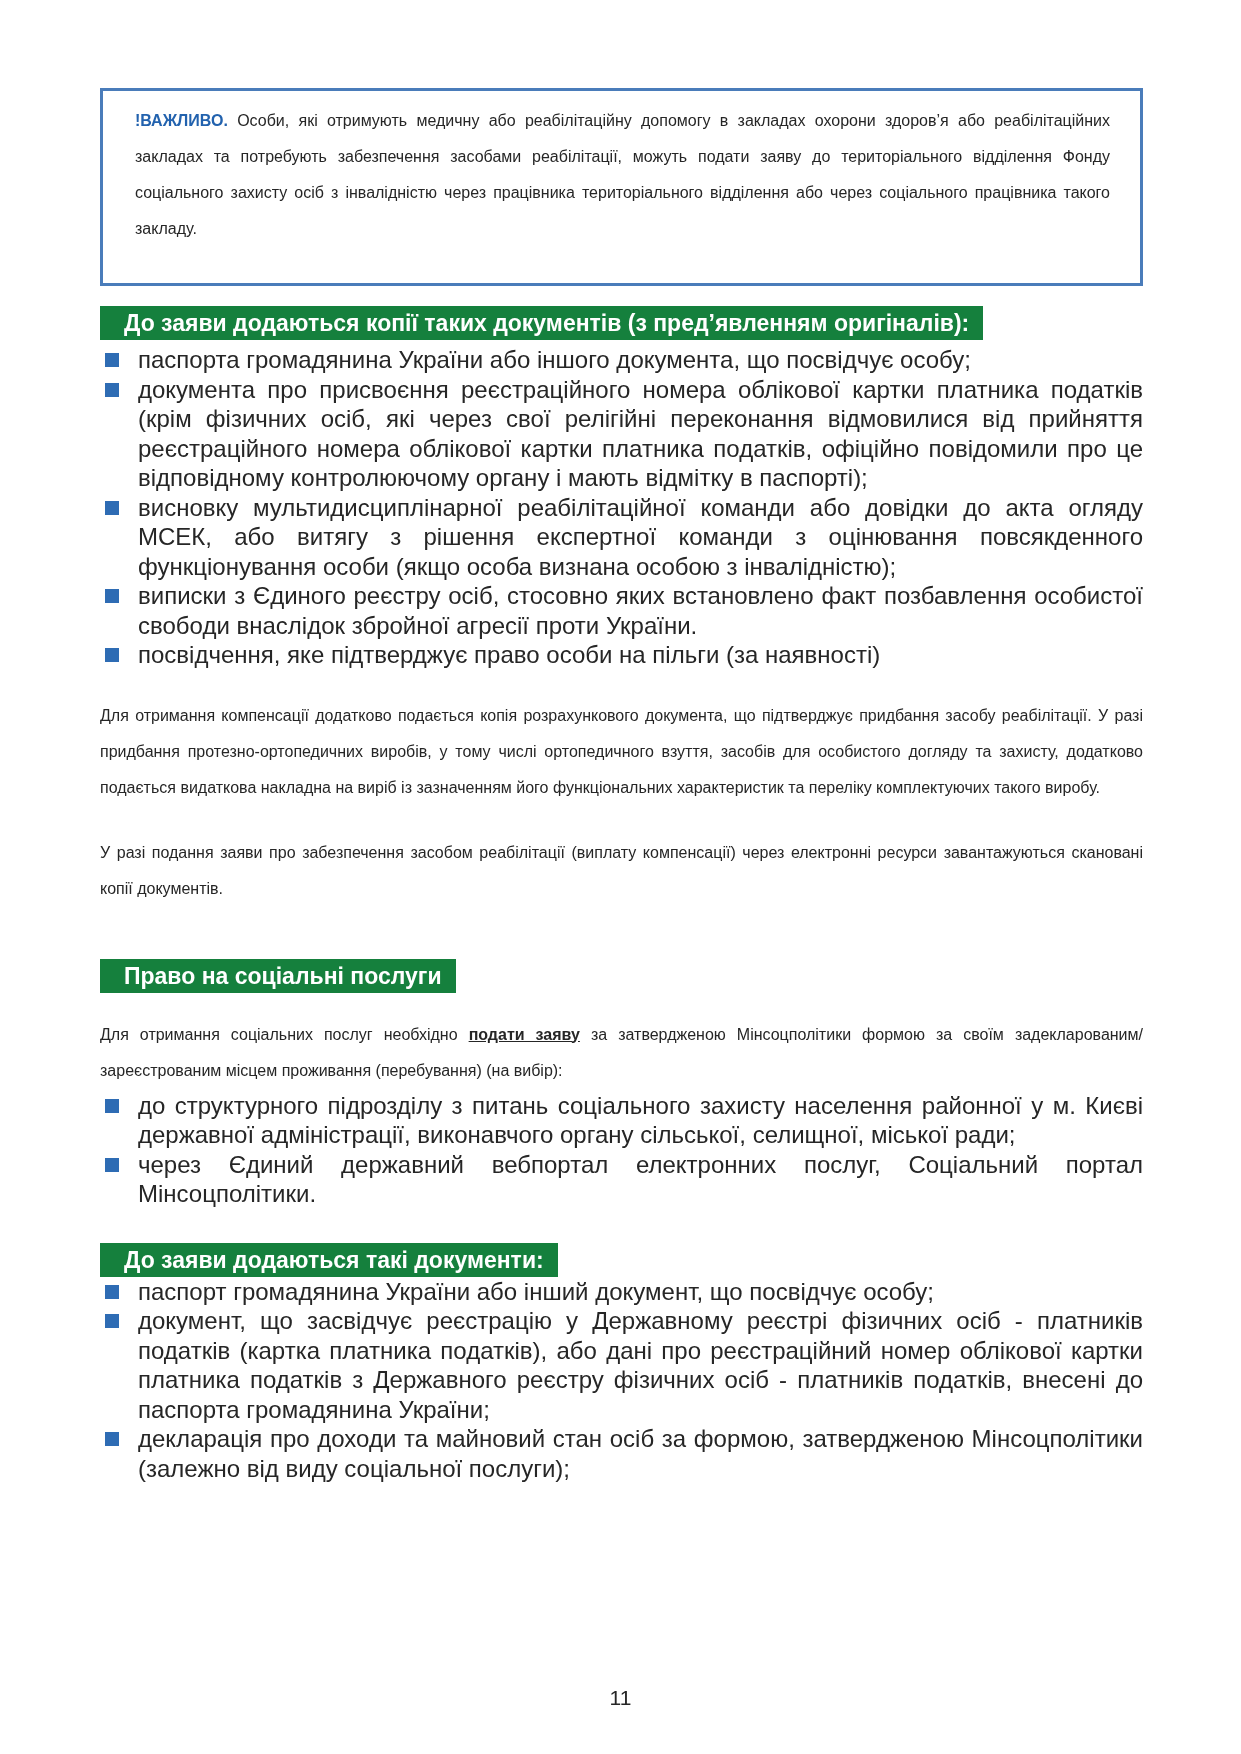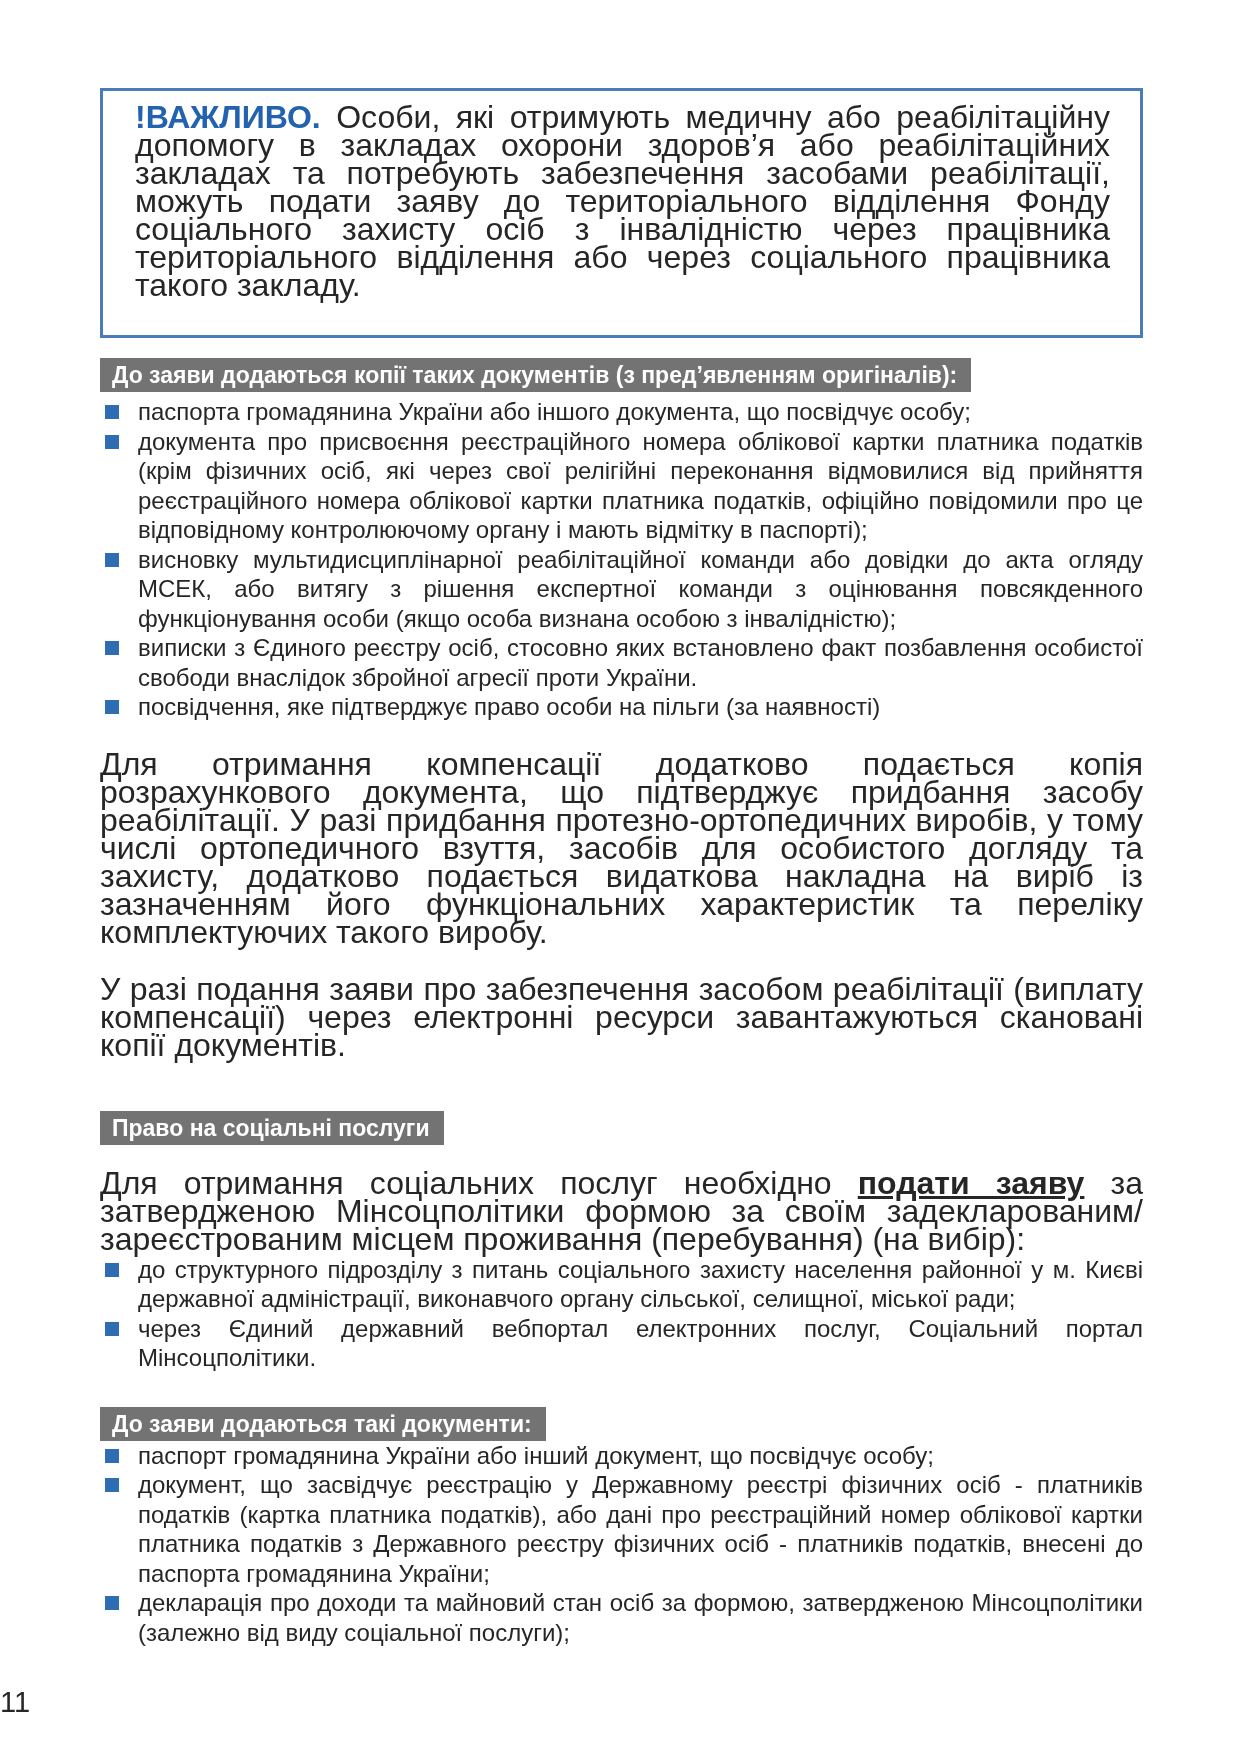--- a/index.html
+++ b/index.html
@@ -27,36 +27,36 @@
     line-height:29.5px;
     text-align:justify;
   }
   .important-label{
     color:#2262ae;
     font-weight:bold;
   }
   
   .bar{
     display:inline-block;
-    background:#737373;
+    background:#15803d;
     color:#ffffff;
     font-weight:bold;
     font-size:23px;
     line-height:32px;
-    padding:1px 14px 1px 12px;
+    padding:1px 14px 1px 24px;
     white-space:nowrap;
   }
   .bar-copies{margin-top:20px;}
   .bar-right{margin-top:52px;}
   .bar-docs{margin-top:34px;}
   
   .para{
     margin:0;
-    font-size:32px;
-    line-height:28px;
+    font-size:16px;
+    line-height:36px;
     text-align:justify;
   }
   .p-comp{margin-top:28px;}
   .p-esub{margin-top:29px;}
   .p-intro{margin-top:24px;}
   .bold{font-weight:bold;text-decoration:underline;}
   
   ul.bullets{
     list-style:none;
     margin:5px 0 0 0;
@@ -75,21 +75,22 @@
     top:8px;
     width:14px;
     height:14px;
     background:#2e6cb4;
   }
   .page-number{
     position:absolute;
     left:0;
     top:1686px;
     width:100%;
-    font-size:29px;
+    text-align:center;
+    font-size:21px;
     color:#262626;
   }
 </style>
 </head>
 <body>
 
 <div class="page">
   <div class="content">
 
     <div class="important-box">

